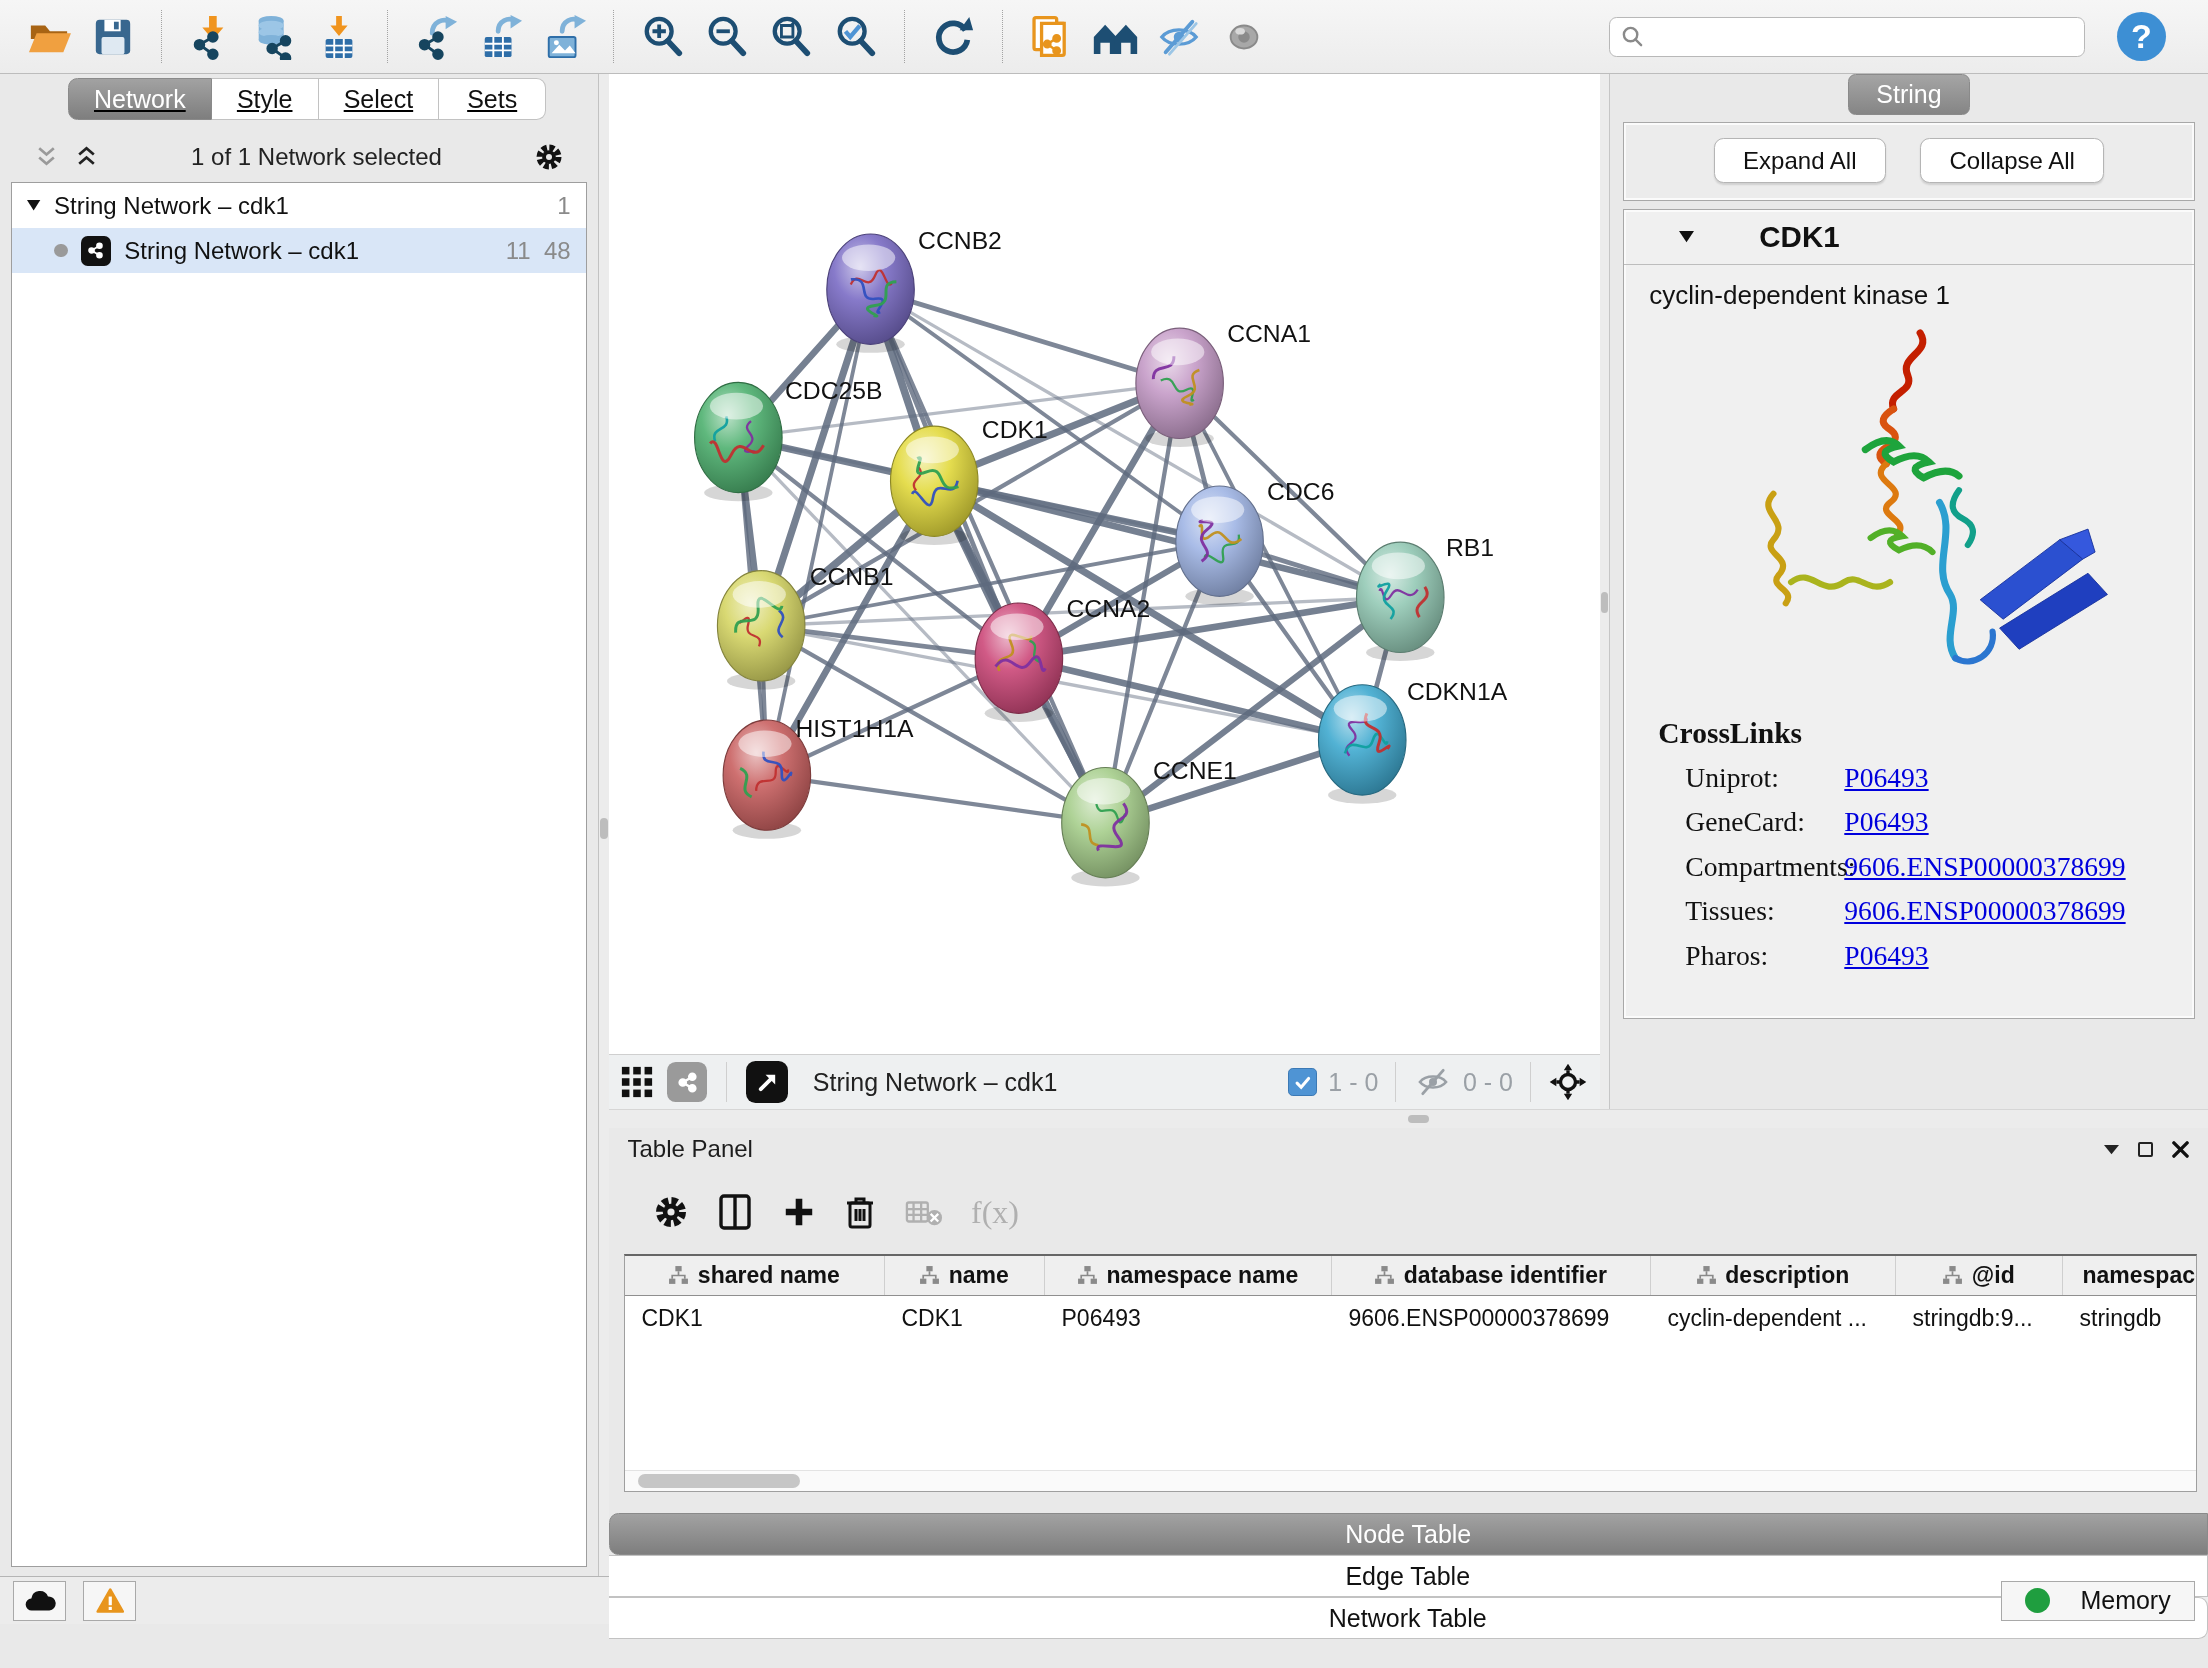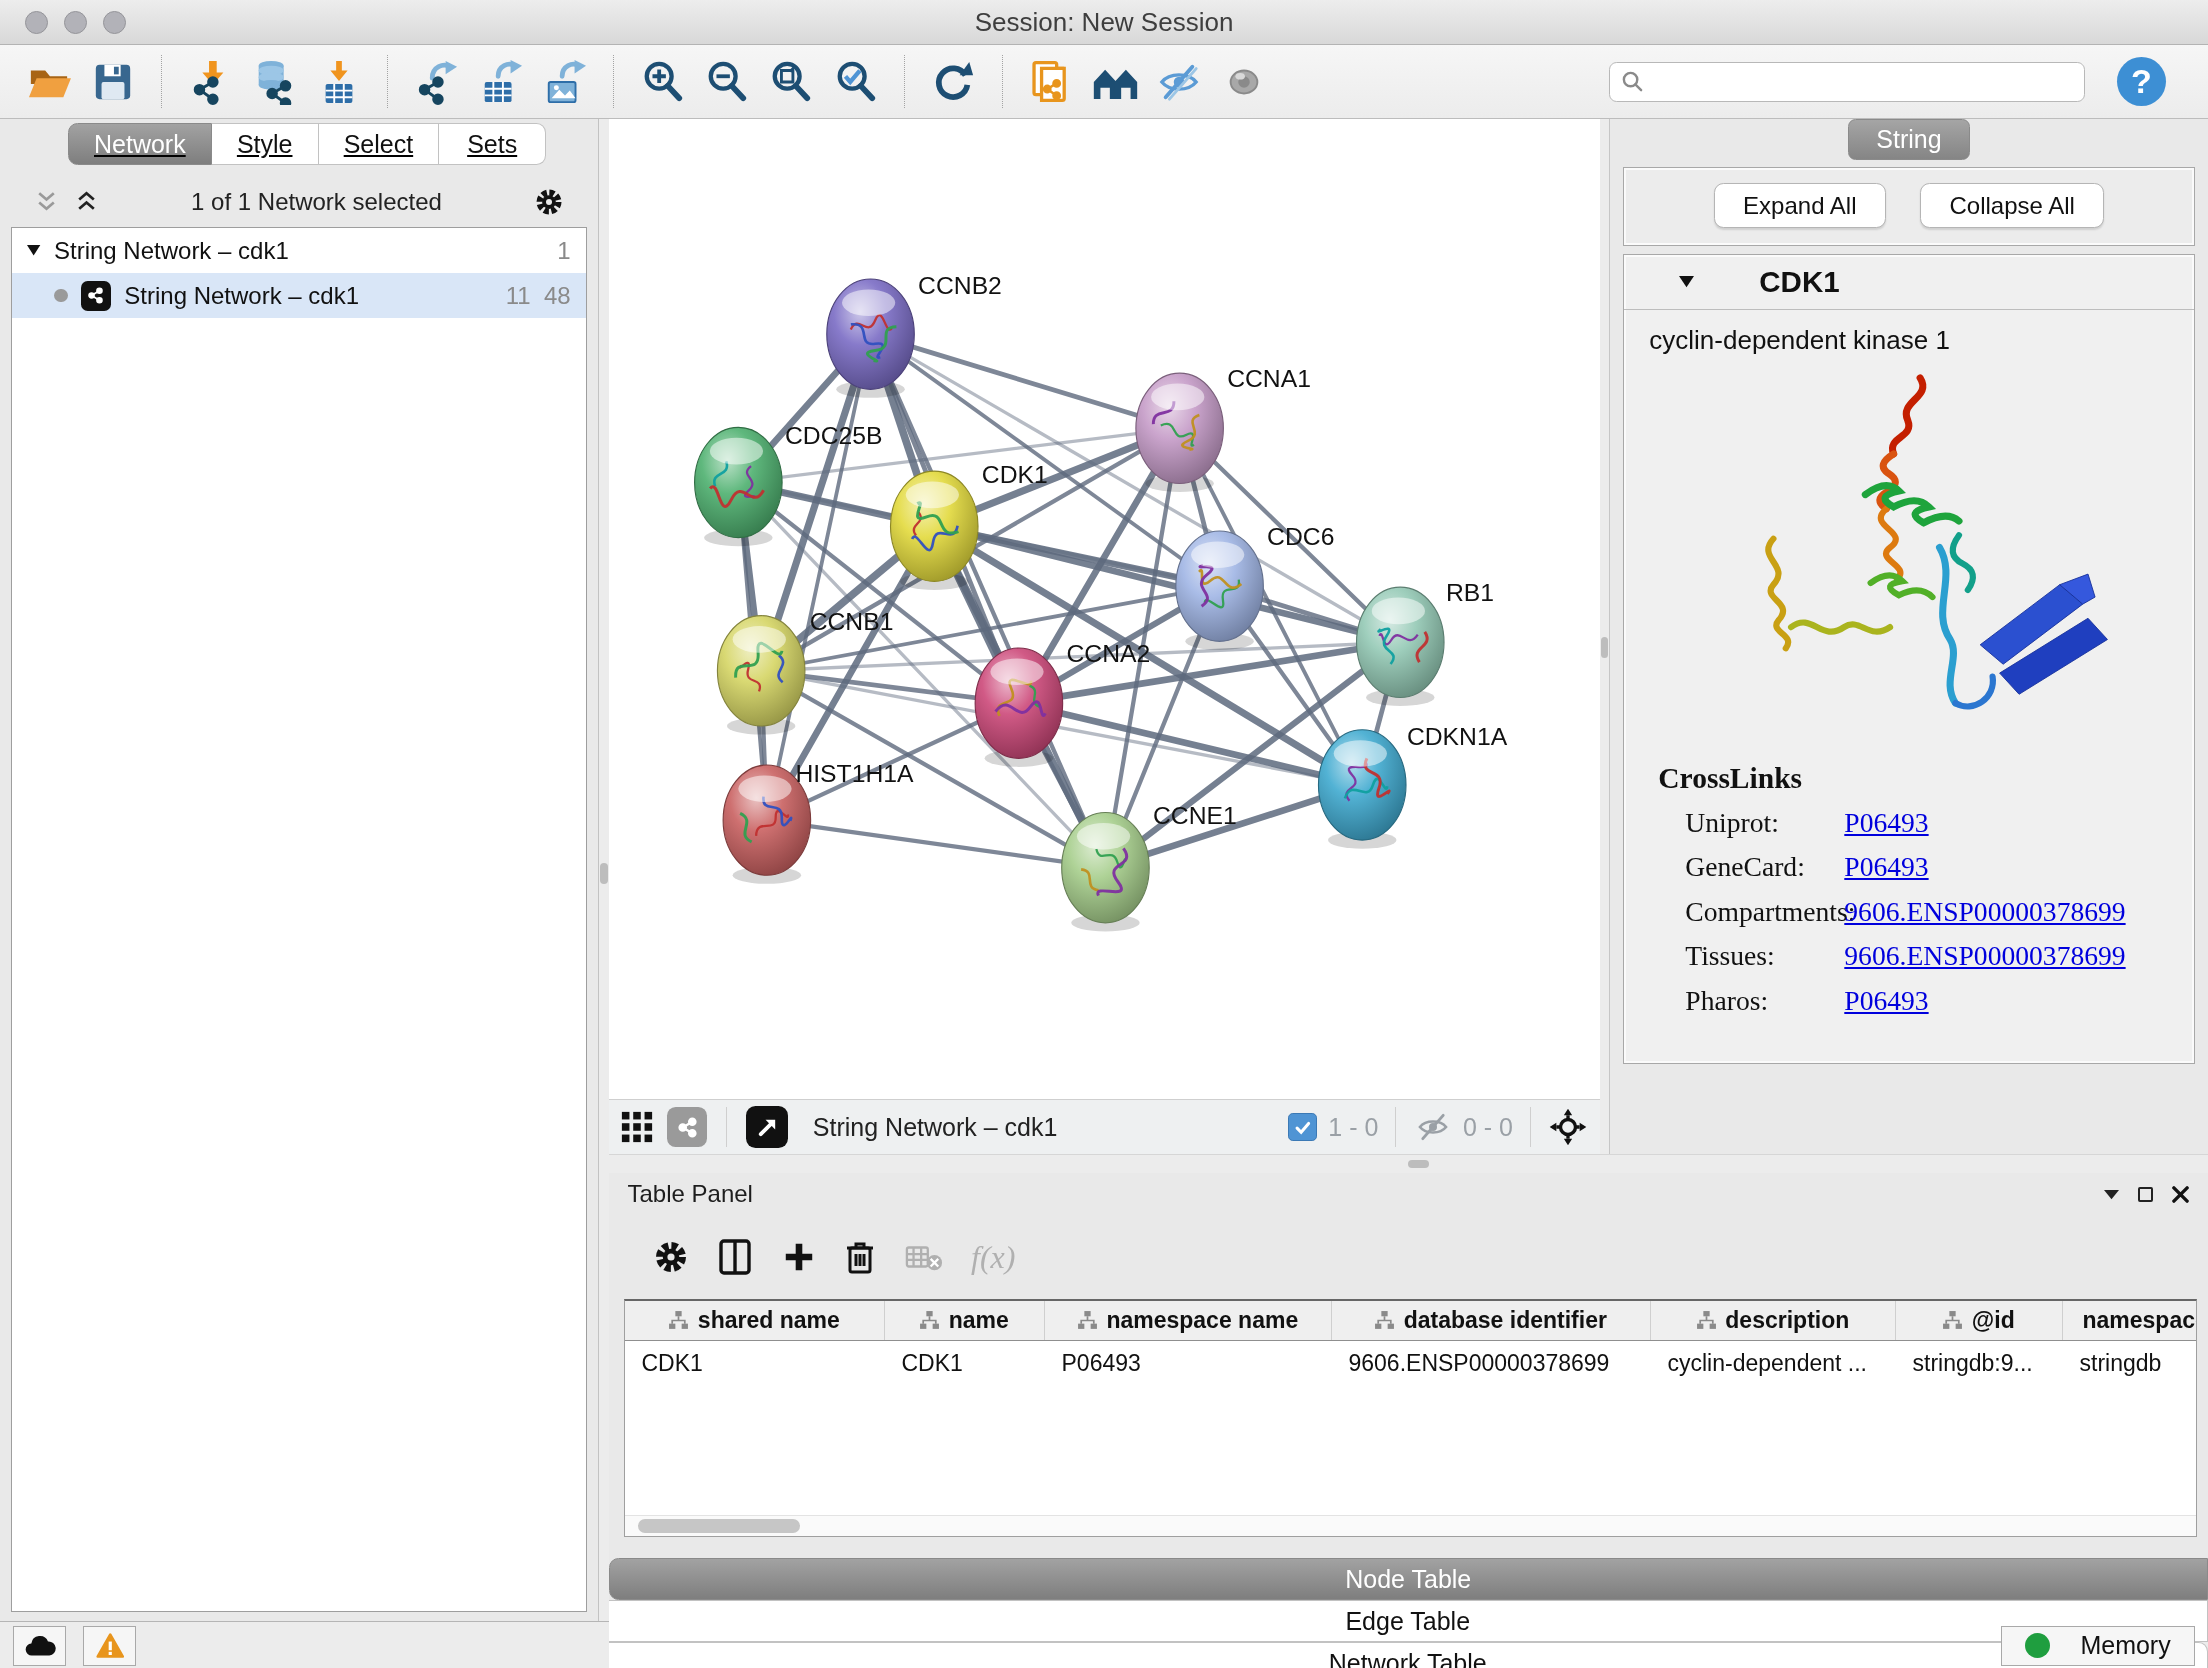--- a/index.html
+++ b/index.html
@@ -77,21 +77,21 @@
   .protein-wrap { align-self:center; margin-top:1.9px; }
   .crosslinks { font-family:"Liberation Serif", serif; padding:0 0 9.5px 34px; color:#111; }
   .cl-title { font-weight:bold; font-size:29.5px; margin:17px 0 5.7px; }
   .cl-row { display:flex; font-size:27.6px; margin:12.4px 0; align-items:baseline; }
   .cl-label { width:186px; padding-left:27px; flex:none; }
   .cl-value { color:#0000dd; text-decoration:underline; }
 
   
   .table-panel { flex:1; background:#e9e9e9; display:flex; flex-direction:column; min-height:0; }
   .tp-toolbar { height:84px; display:flex; align-items:center; gap:28.5px; padding:0 0 0 44px; flex:none; }
-  .fx { font-family:"Liberation Serif", serif; font-style:italic; font-size:32px; color:#b0b0b0; }
+  .fx { font-family:"Liberation Serif", serif; font-size:32px; color:#b0b0b0; }
   .tp-tablewrap { margin:0 11.4px 0 15px; background:#fff; border:1px solid #9f9f9f; border-top:2.9px solid #666; height:238px; position:relative; overflow:hidden; flex:none; }
   .thead { display:flex; height:40px; background:#efefef; border-bottom:1.9px solid #8f8f8f; }
   .th { display:flex; align-items:center; justify-content:center; gap:8.6px; font-size:23px; color:#111; border-right:1px solid #cfcfcf; overflow:hidden; white-space:nowrap; flex:none;font-weight:bold; }
   .th:last-child { justify-content:flex-start; padding-left:11.4px; border-right:none; }
   .trow { display:flex; height:44px; font-size:23px; align-items:center; color:#111; }
   .td { padding-left:17px; overflow:hidden; white-space:nowrap; flex:none; }
   .hscroll { position:absolute; bottom:0; left:0; right:0; height:21px; background:#fafafa; border-top:1px solid #e3e3e3; }
   .hthumb { position:absolute; left:13.3px; bottom:2.9px; width:162px; height:14.3px; border-radius:7.6px; background:#c6c6c6; }
   .tp-tabs { display:flex; justify-content:center; margin-top:21px;flex-direction:column; }
   .tp-tabs .tab { min-width:171px; }
@@ -100,28 +100,20 @@
   .statusbar { height:48px; background:#ececec; border-top:1px solid #b5b5b5; display:flex; align-items:center; padding:0 13.3px; gap:17px; }
   .sb-btn { width:53px; height:40px; background:#f6f6f6; border:1.9px solid #a9a9a9; display:flex; align-items:center; justify-content:center; }
   .memory-btn { margin-left:auto; display:flex; align-items:center; gap:30px; background:#f6f6f6; border:1.9px solid #a9a9a9; font-size:25px; color:#111; padding:0 23px; height:40px; }
   .dot-green { width:25px; height:25px; border-radius:50%; background:#1f9e3f; }
 </style>
 </head>
 <body>
 
 <div class="window">
 
-  <div class="titlebar">
-    <div class="lights">
-      <div class="light"></div>
-      <div class="light"></div>
-      <div class="light"></div>
-    </div>
-    <div class="win-title">Session: New Session</div>
-  </div>
 
   <div class="toolbar">
     <div class="tb-btn">
       <svg width="46" height="42" viewBox="0 0 48 44">
           <path d="M5 10 h15 l5 6 h18 v8 H5 z" fill="#a86414"></path>
           <path d="M3 38 L11 18 h36 L39 38 z" fill="#f0a040"></path>
         </svg>
     </div>
     <div class="tb-btn">
       <svg width="42" height="42" viewBox="0 0 44 44">

